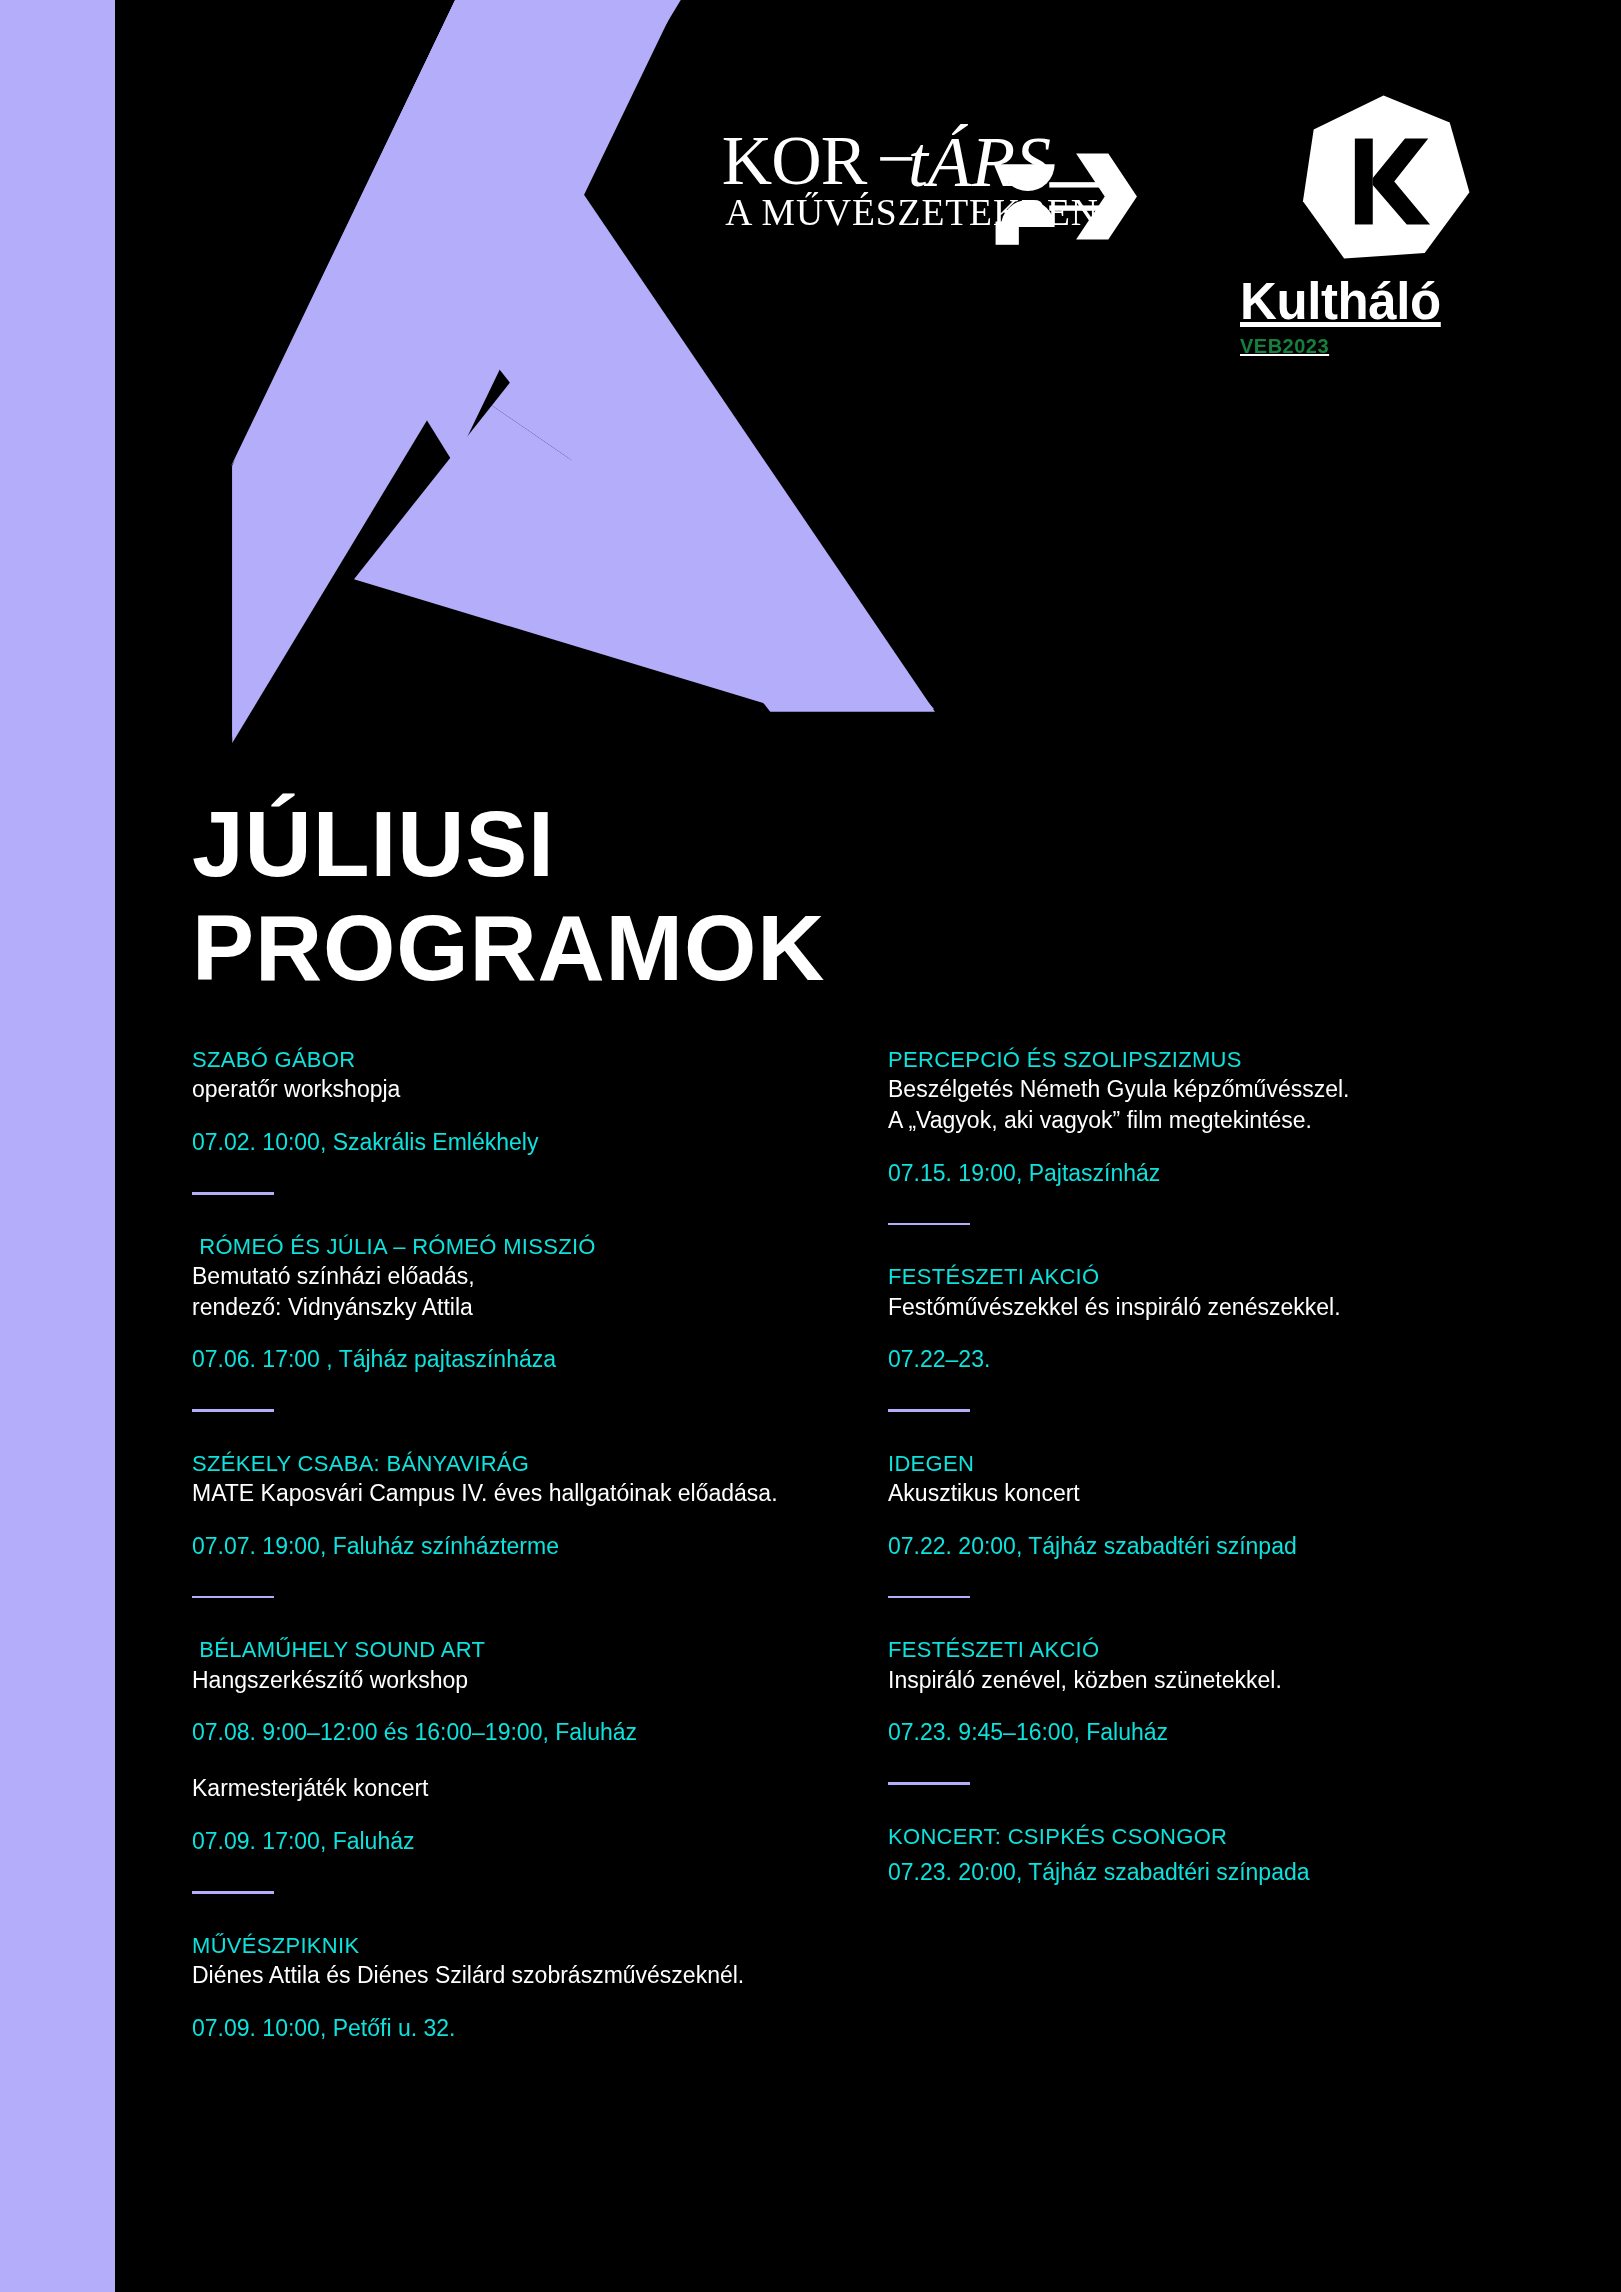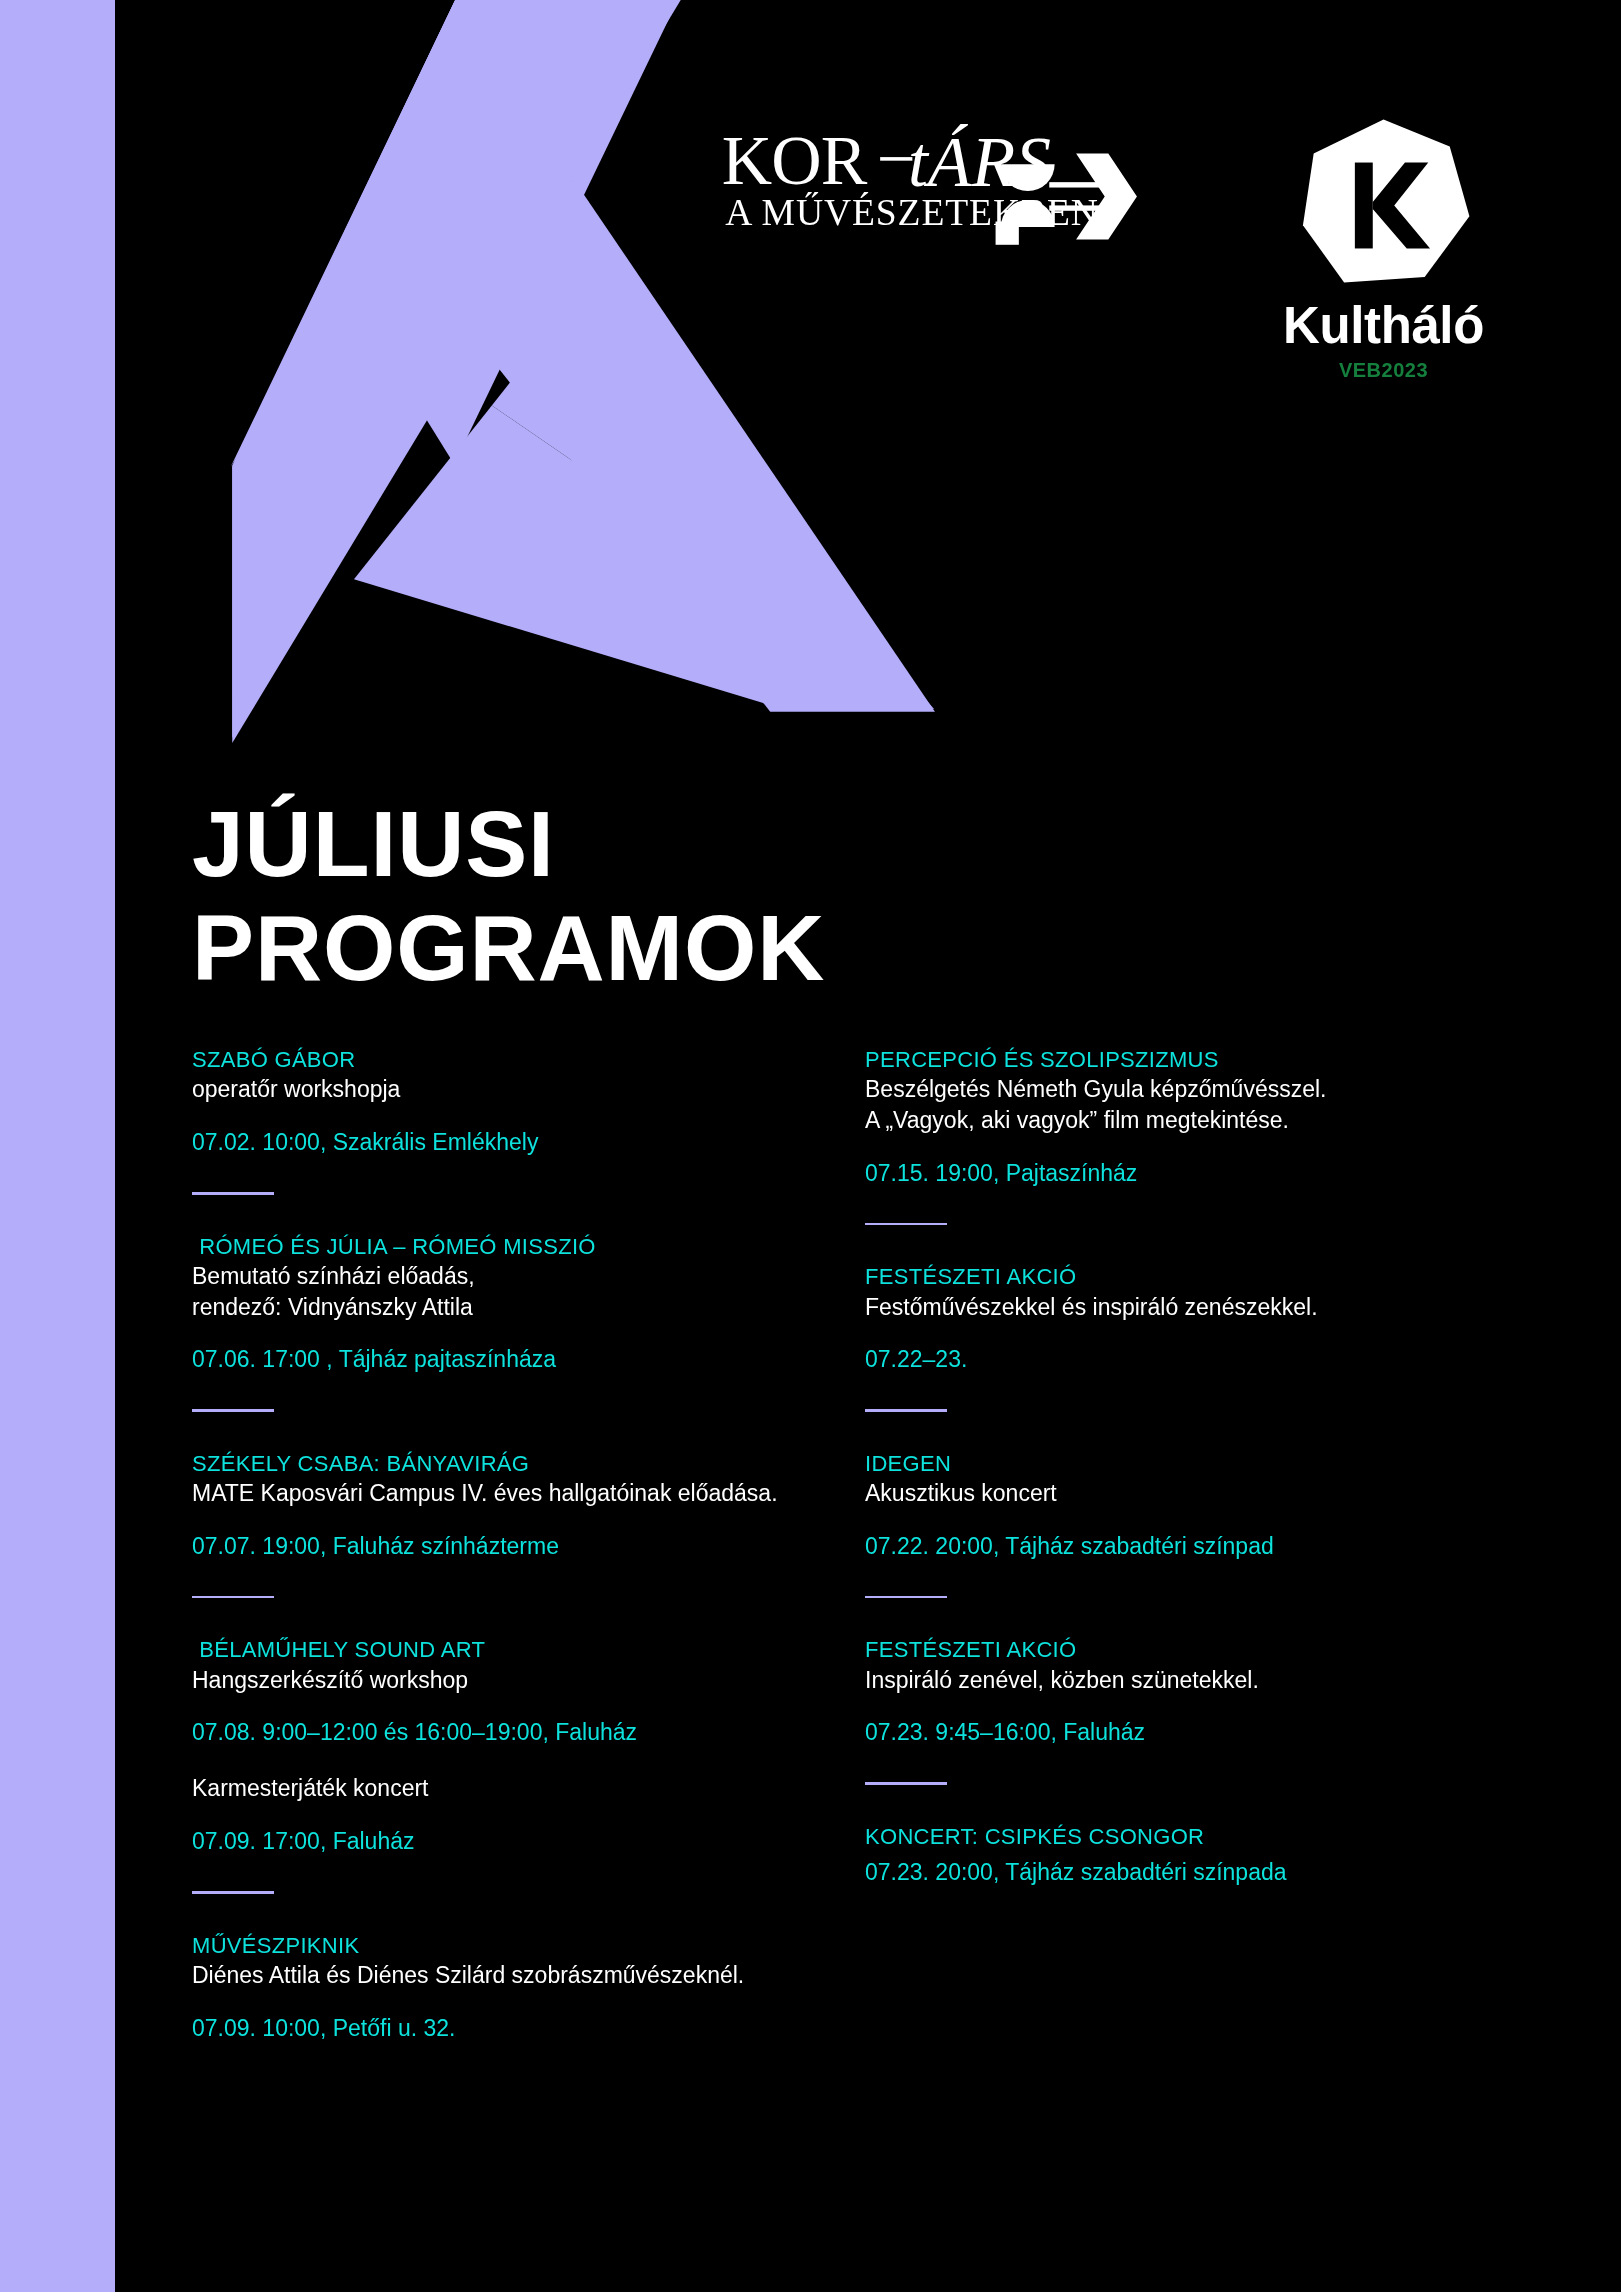--- a/index.html
+++ b/index.html
@@ -28,23 +28,24 @@
 
   
   .logo-row{
     position:absolute; top:0; left:0; width:1621px; height:421px;
   }
   .kortars-logo{
     position:absolute; left:716px; top:107px;
     width:484px; height:170px;
   }
   .kulthalo-logo{
-    position:absolute; left:1240px; top:116px;
+    position:absolute; left:1240px; top:92px;
     width:287px; height:278px;
-    text-align:center;
+    text-align:left;
+    text-decoration:underline;
   }
   .kulthalo-mark{ width:179px; height:179px; display:block; margin:0 auto; }
   .kulthalo-name{
     font-size:51px; font-weight:700; letter-spacing:-0.4px;
     line-height:1; margin-top:5.4px; color:#fff;
   }
   .kulthalo-sub{
     font-size:20px; font-weight:700; letter-spacing:0.5px;
     line-height:1; margin-top:9px; color:#15803d;
   }
@@ -59,21 +60,21 @@
 
   
   .programs{
     position:absolute; left:0; top:1046px;
     width:1621px;
   }
   .col{
     position:absolute; top:0; width:645px;
   }
   .col-left{ left:192px; }
-  .col-right{ left:865px; }
+  .col-right{ left:888px; }
 
   .event{ margin-bottom:0; }
 
   .event-title{
     color:#0de2dd;
     font-size:22px; font-weight:400;
     letter-spacing:0.3px;
     line-height:1.24;
     white-space:nowrap;
   }

